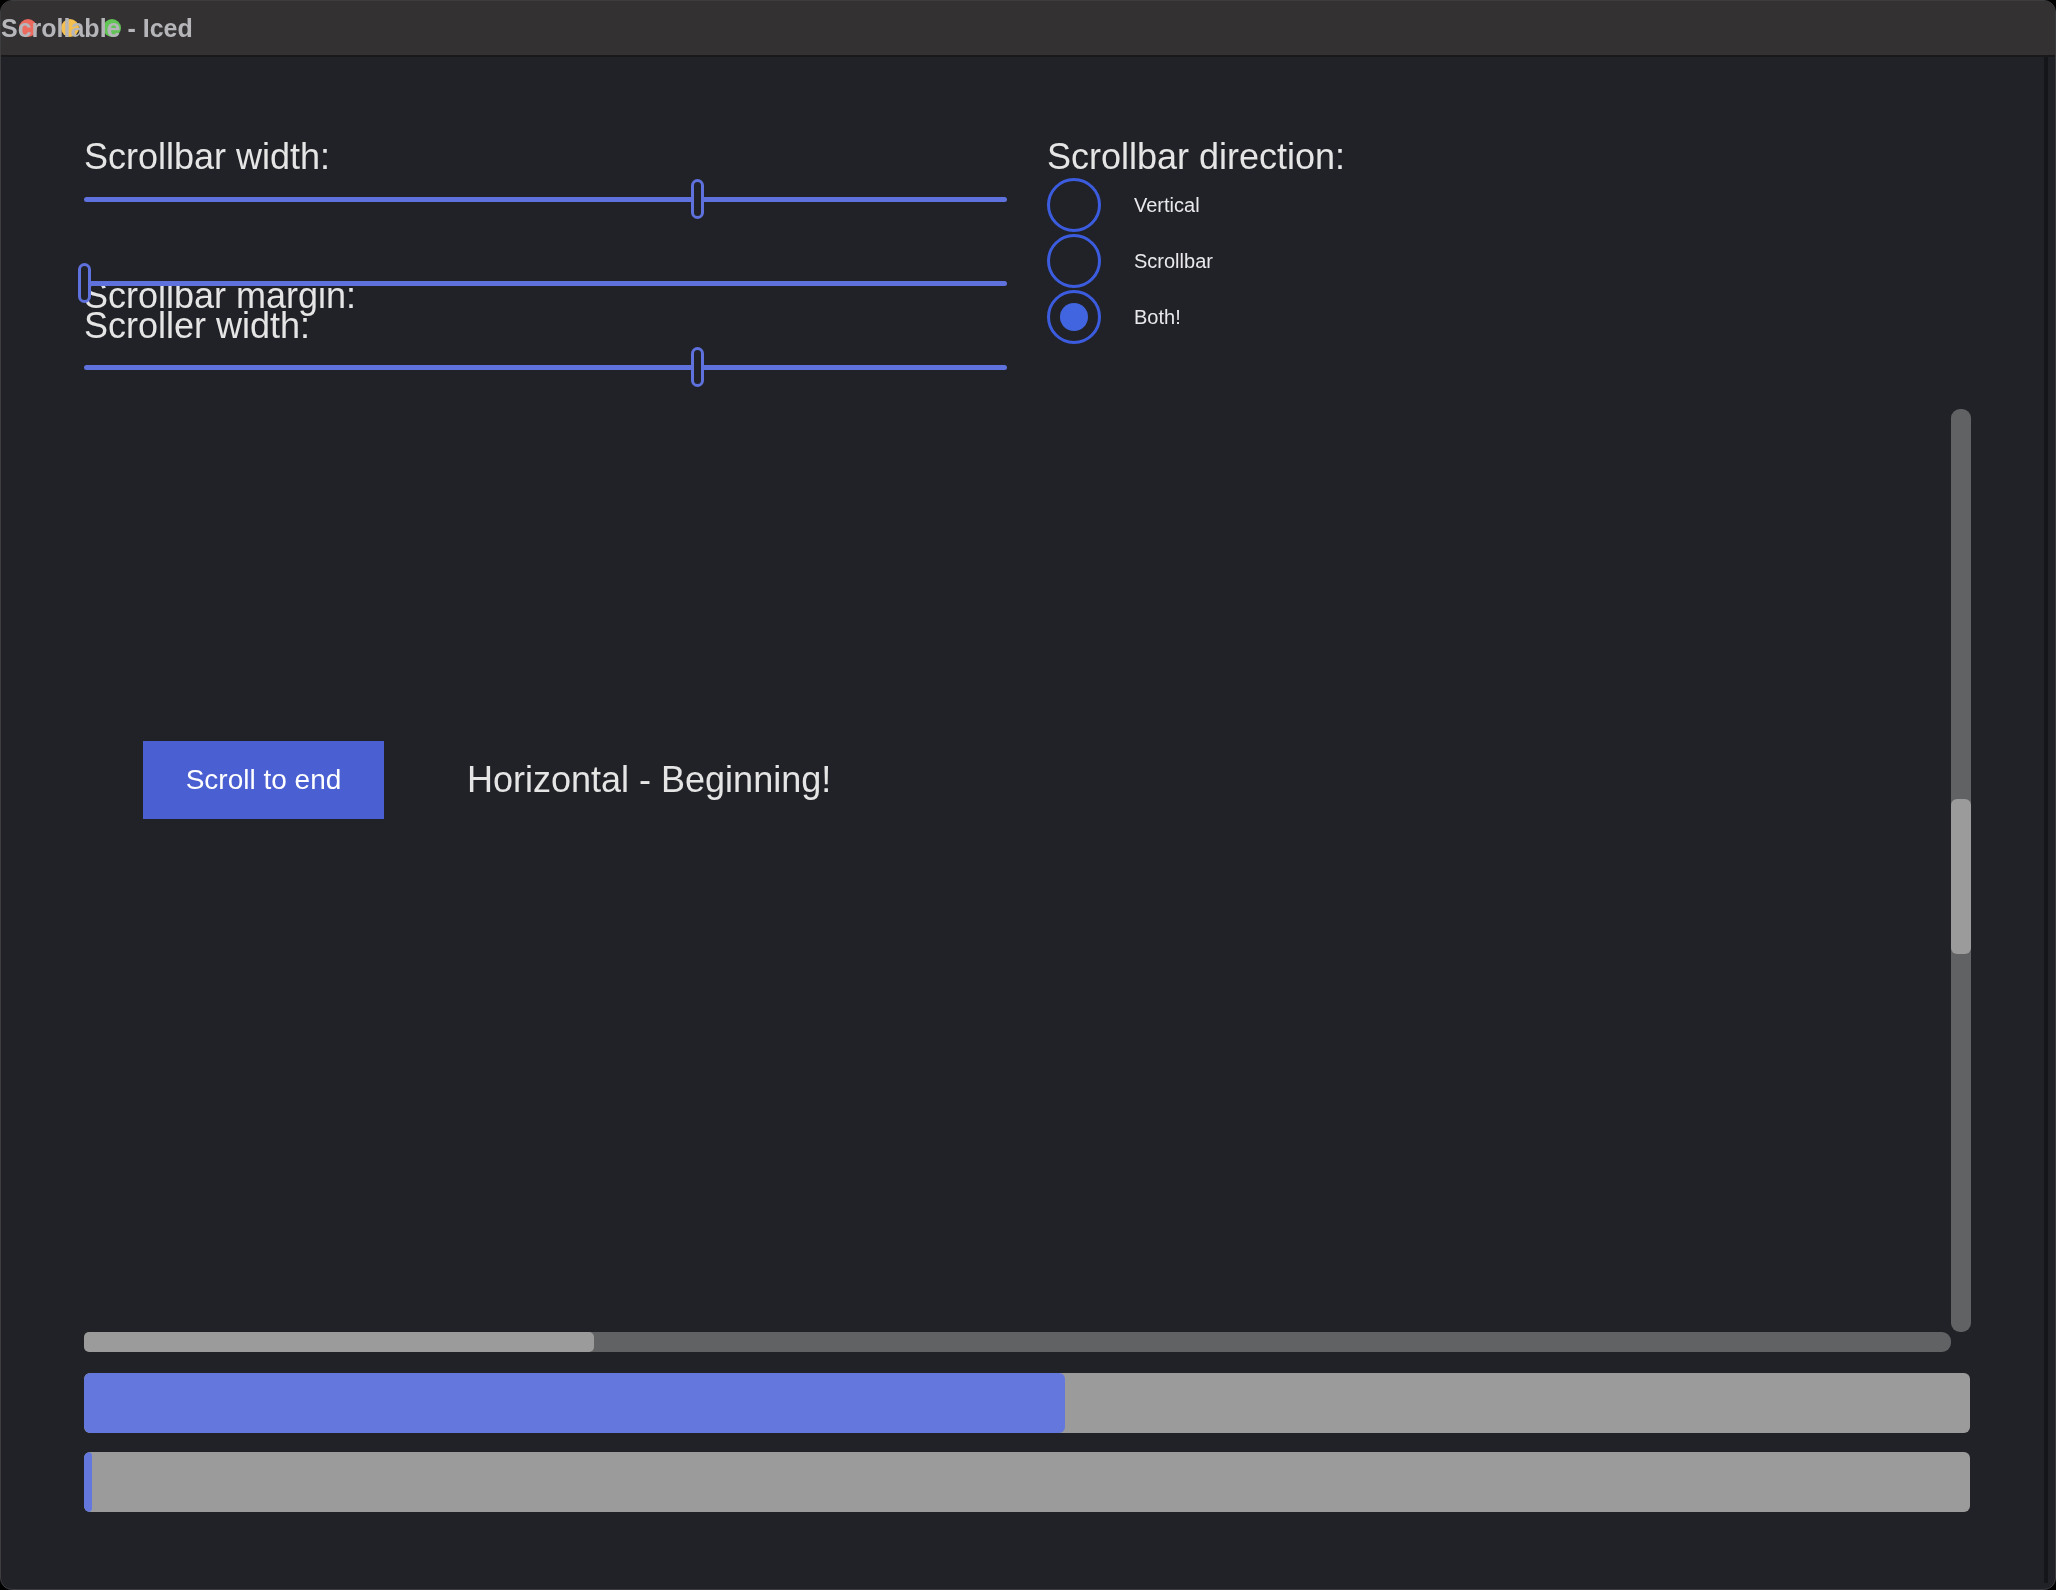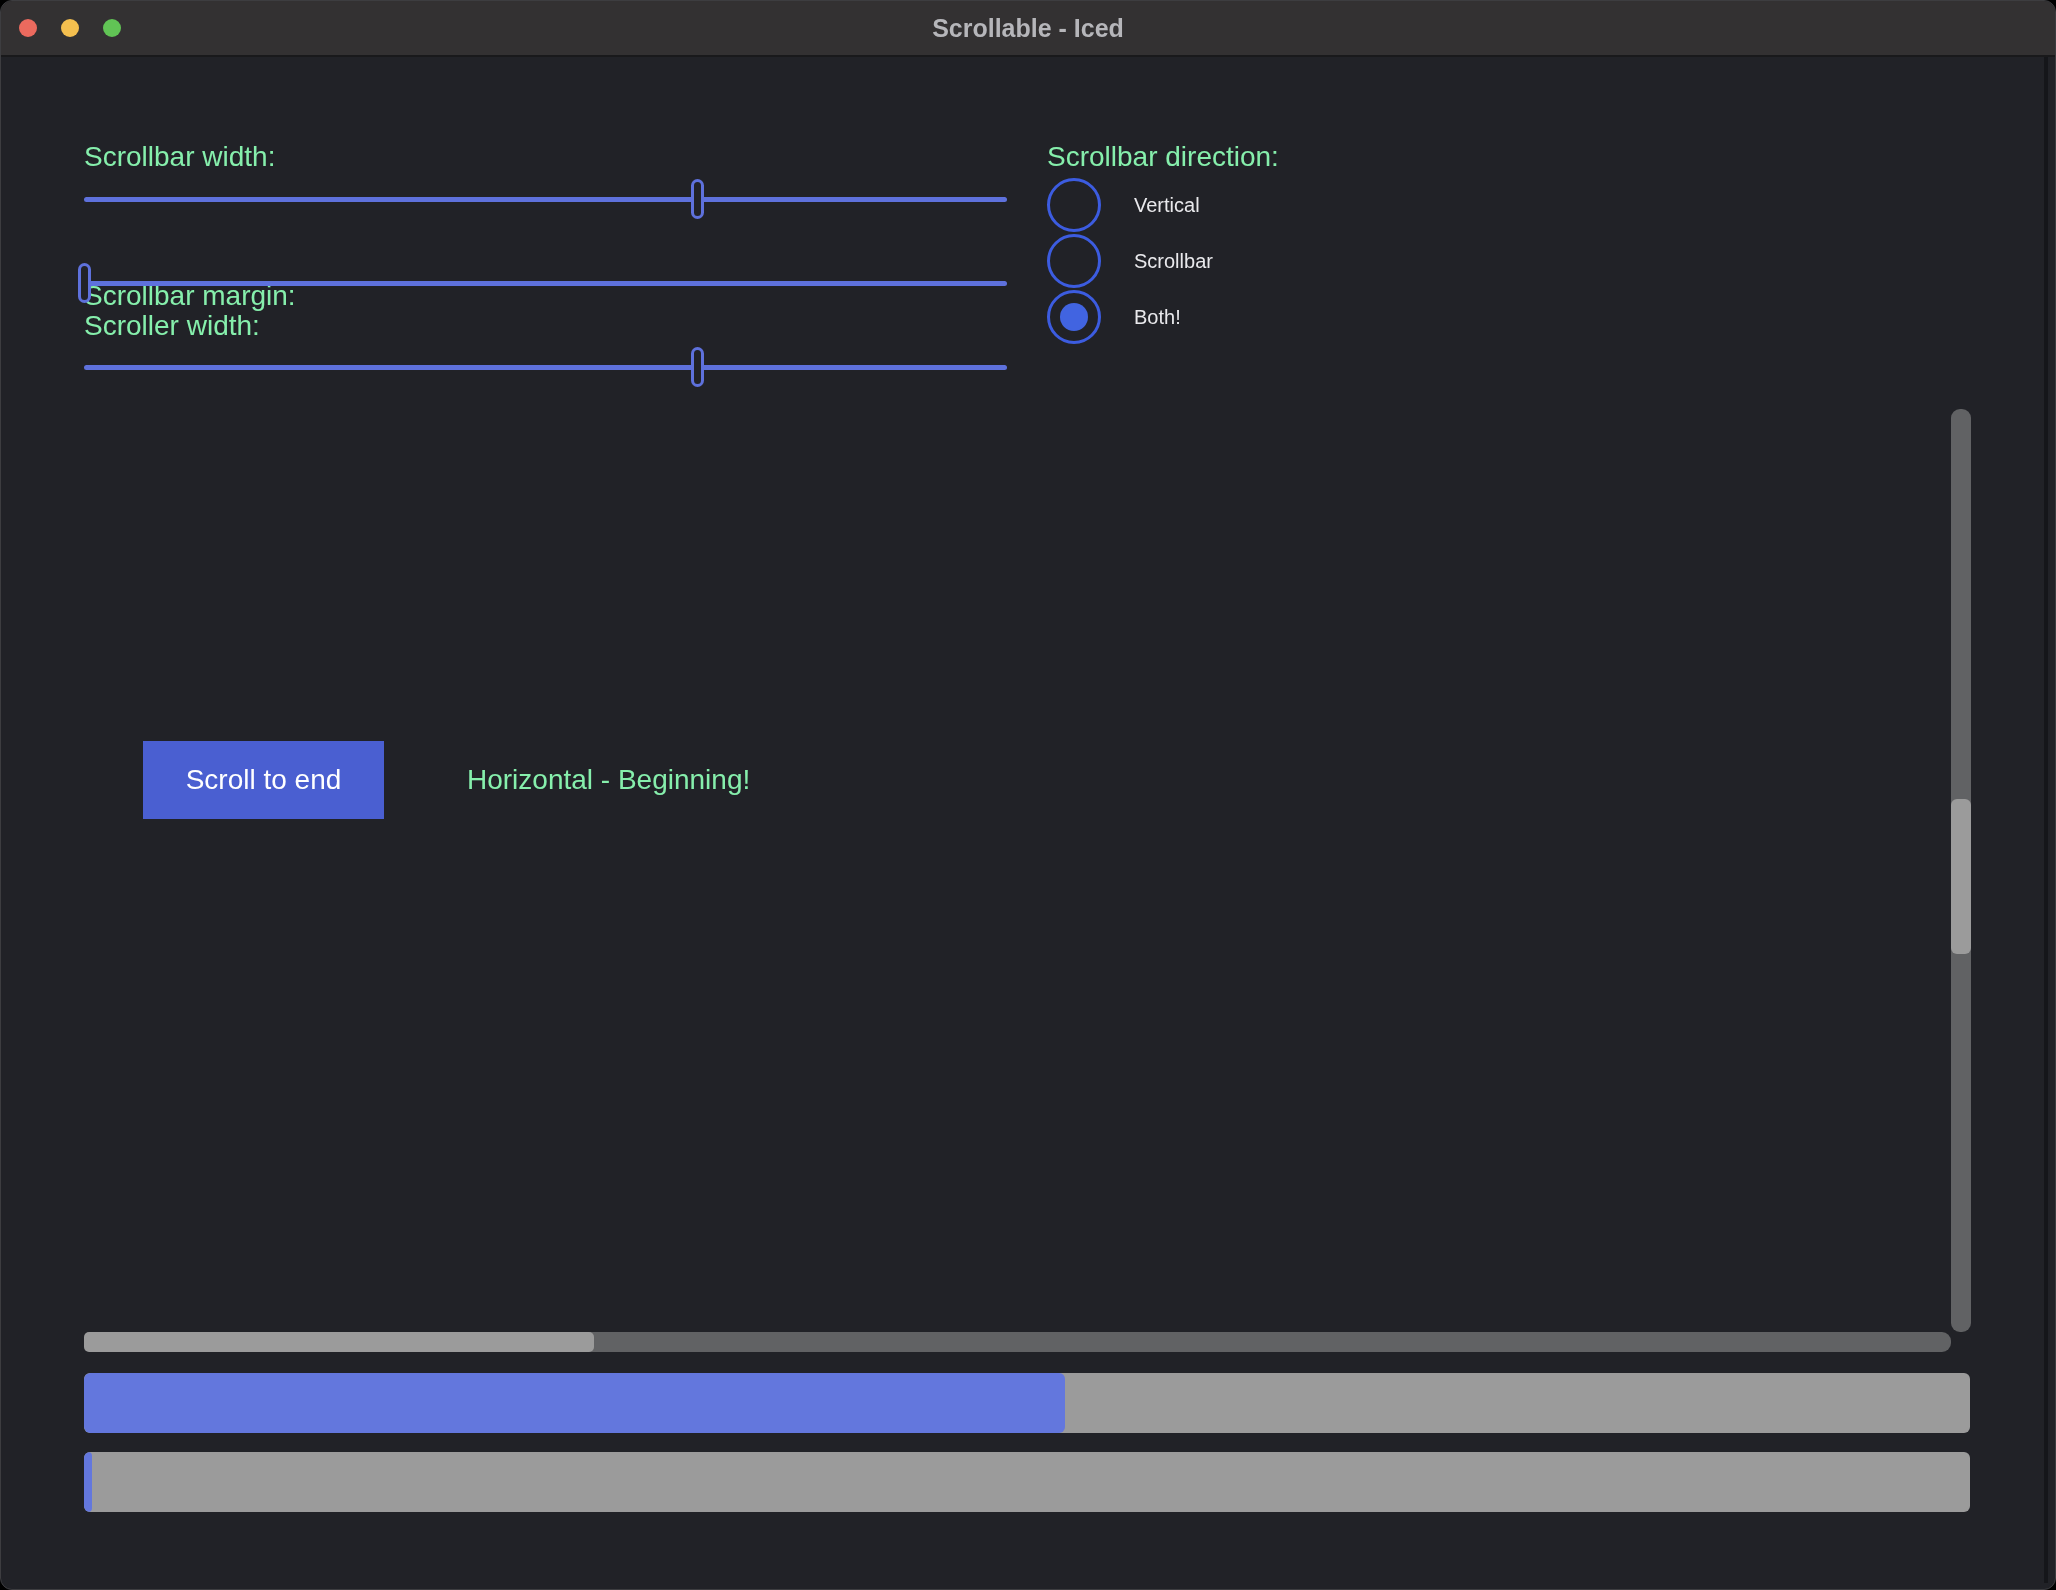--- a/index.html
+++ b/index.html
@@ -8,24 +8,24 @@
   .window{position:absolute;inset:0;background:#212227;border:1px solid #3d3d40;
           border-radius:12px;overflow:hidden;box-sizing:border-box;}
   
   .titlebar{position:absolute;left:0;top:0;right:0;height:54px;background:#333132;
             border-bottom:2px solid #19191b;}
   .traffic{position:absolute;left:18px;top:18px;display:flex;gap:24px;}
   .light{width:18px;height:18px;border-radius:50%;}
   .light.red{background:#ec6a5e;}
   .light.yellow{background:#f4bf4f;}
   .light.green{background:#61c455;}
-  .title{position:absolute;left:0;right:0;top:0;height:54px;line-height:54px;text-align:center;
+  .title{position:absolute;left:0;right:0;top:0;height:54px;line-height:54px;
          color:#b6b6ba;font-size:25px;font-weight:bold;}
   
-  .lbl{position:absolute;color:#86efac;font-size:28px;line-height:36px;white-space:nowrap;}
+  .lbl{position:absolute;color:#e5e5e5;font-size:36px;line-height:36px;white-space:nowrap;}
   
   .slider{position:absolute;left:83px;width:923px;height:40px;}
   .slider .track{position:absolute;left:0;right:0;top:17.5px;height:5px;border-radius:3px;background:#5e71dc;}
   .slider .slider-handle{position:absolute;top:0;width:13px;height:40px;border-radius:8px;
          background:#212227;border:3px solid #5e71dc;box-sizing:border-box;}
   
   .radio-row{position:absolute;left:1046px;height:54px;}
   .radio-circle{position:absolute;left:0;top:0;width:54px;height:54px;border-radius:50%;
         border:3px solid #3c5ce0;box-sizing:border-box;background:transparent;}
   .radio-dot{position:absolute;left:50%;top:50%;width:28px;height:28px;margin:-14px 0 0 -14px;

